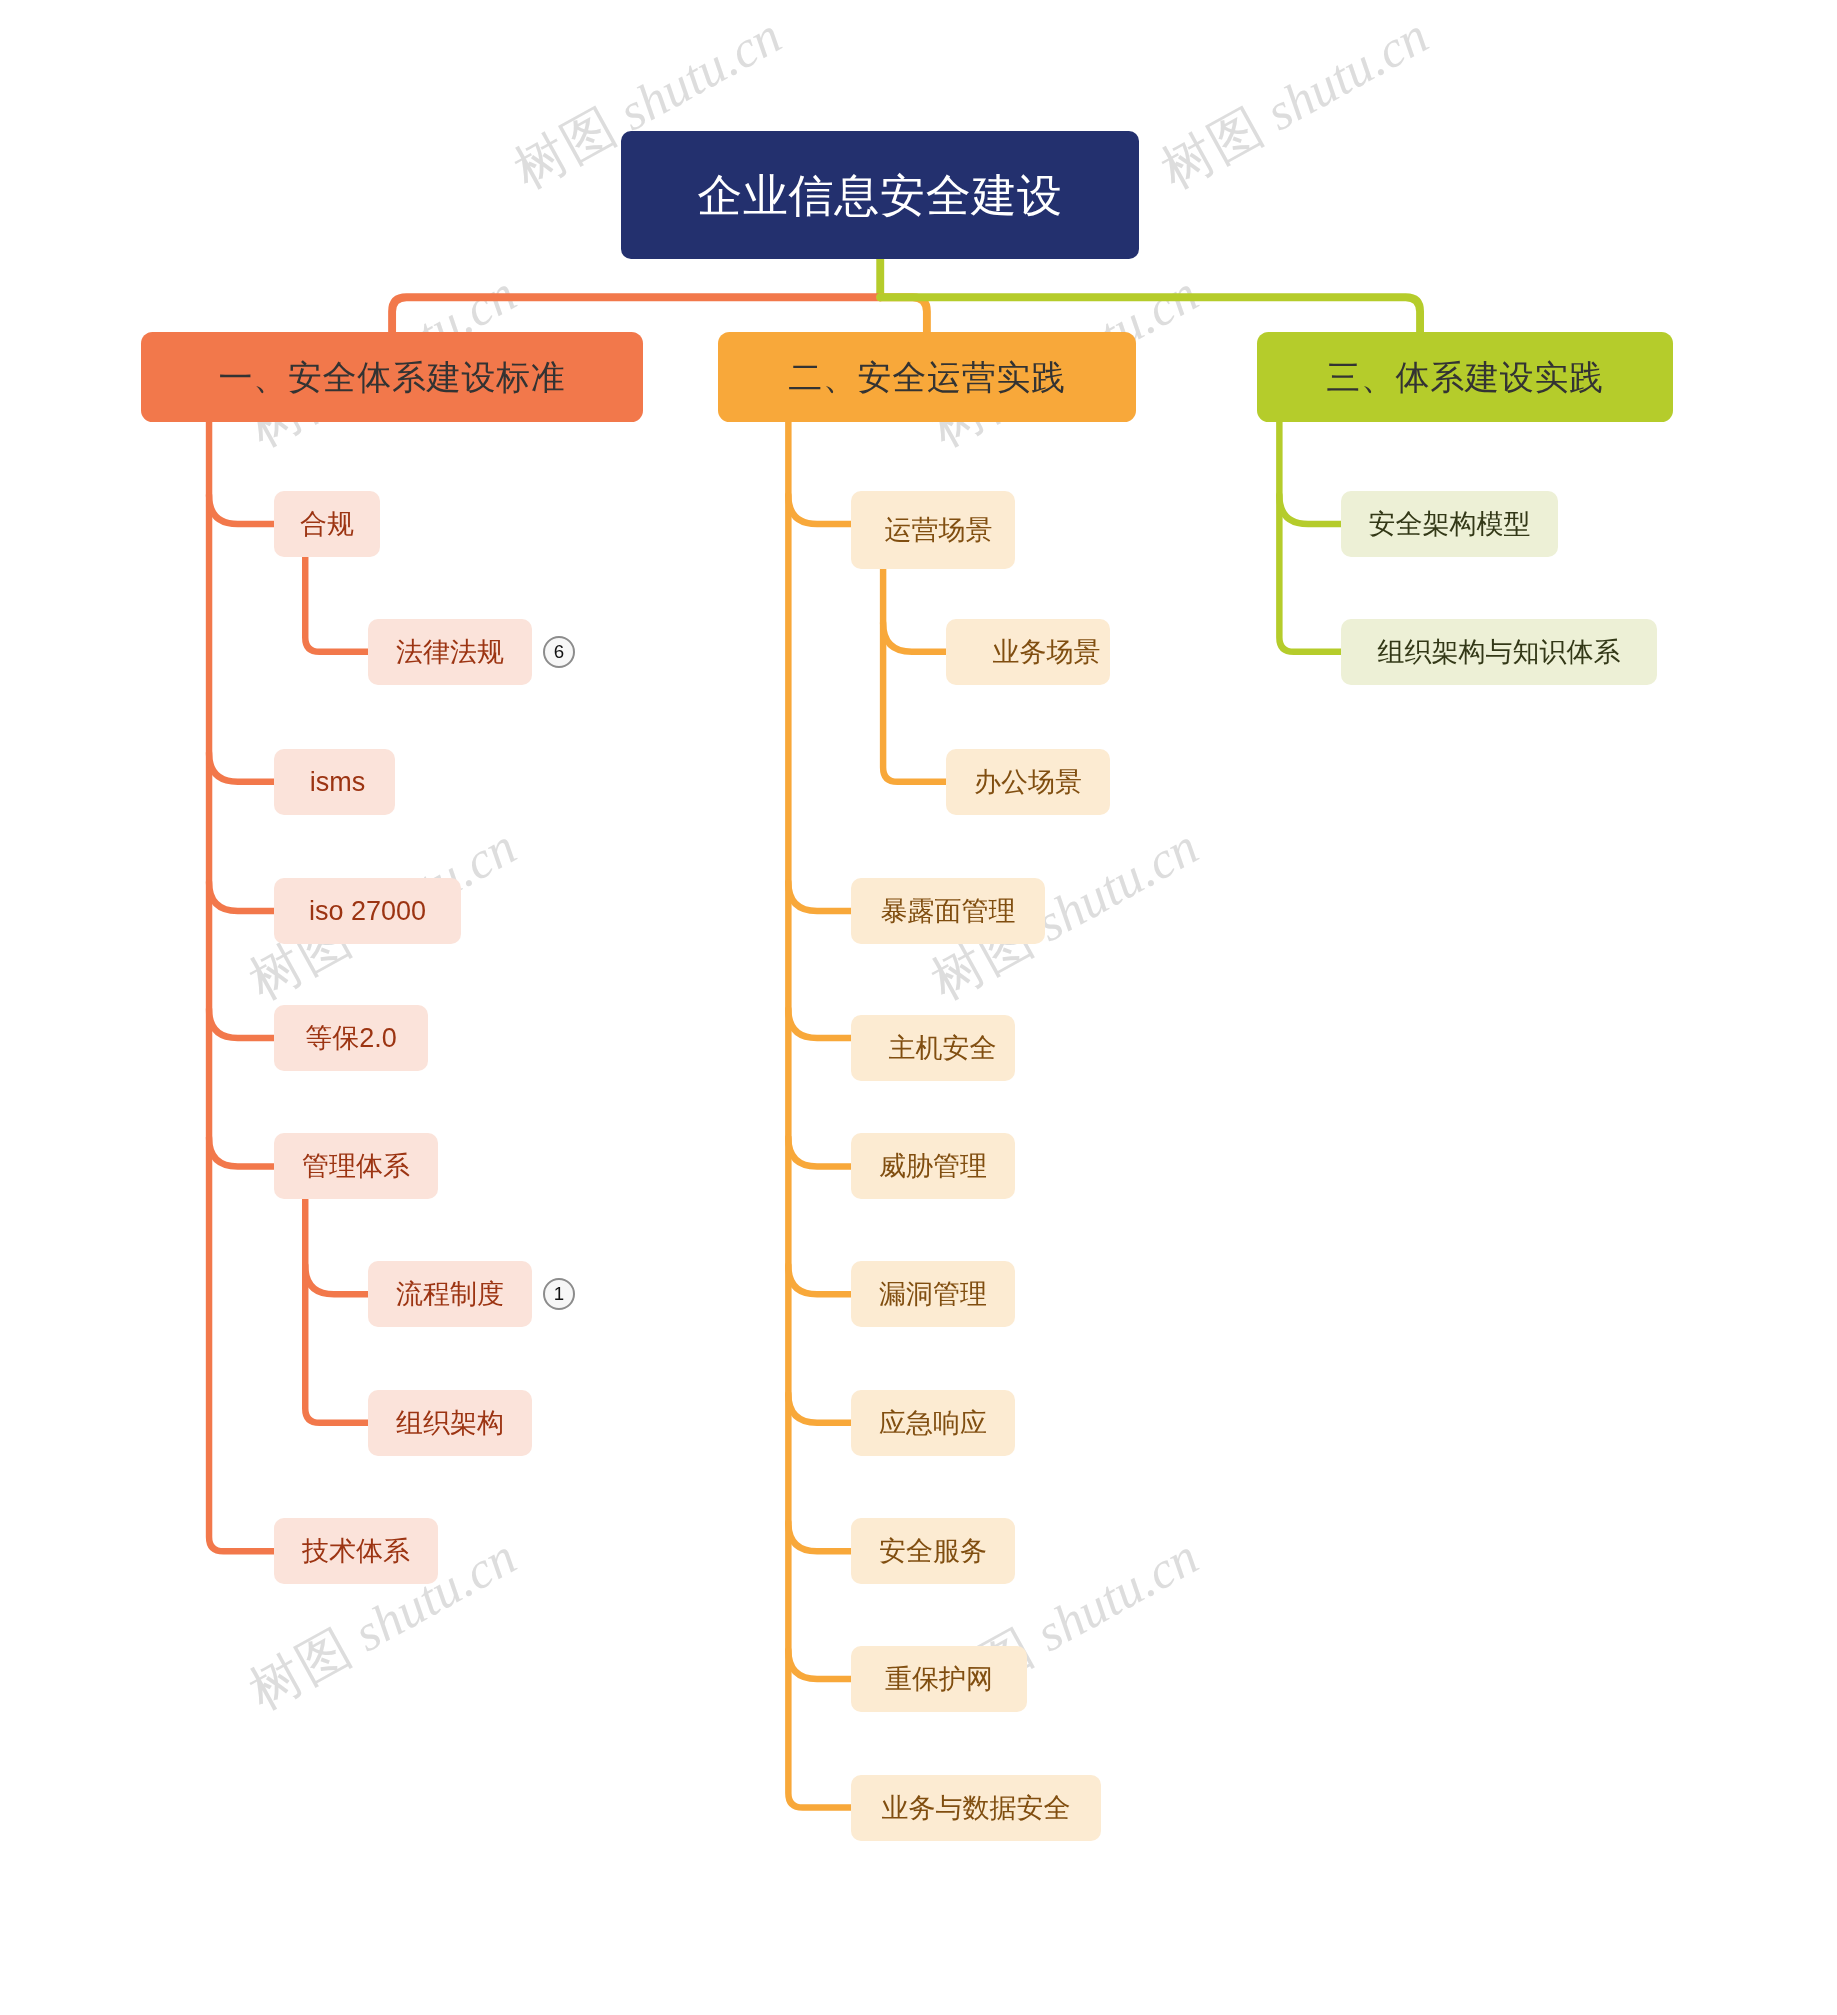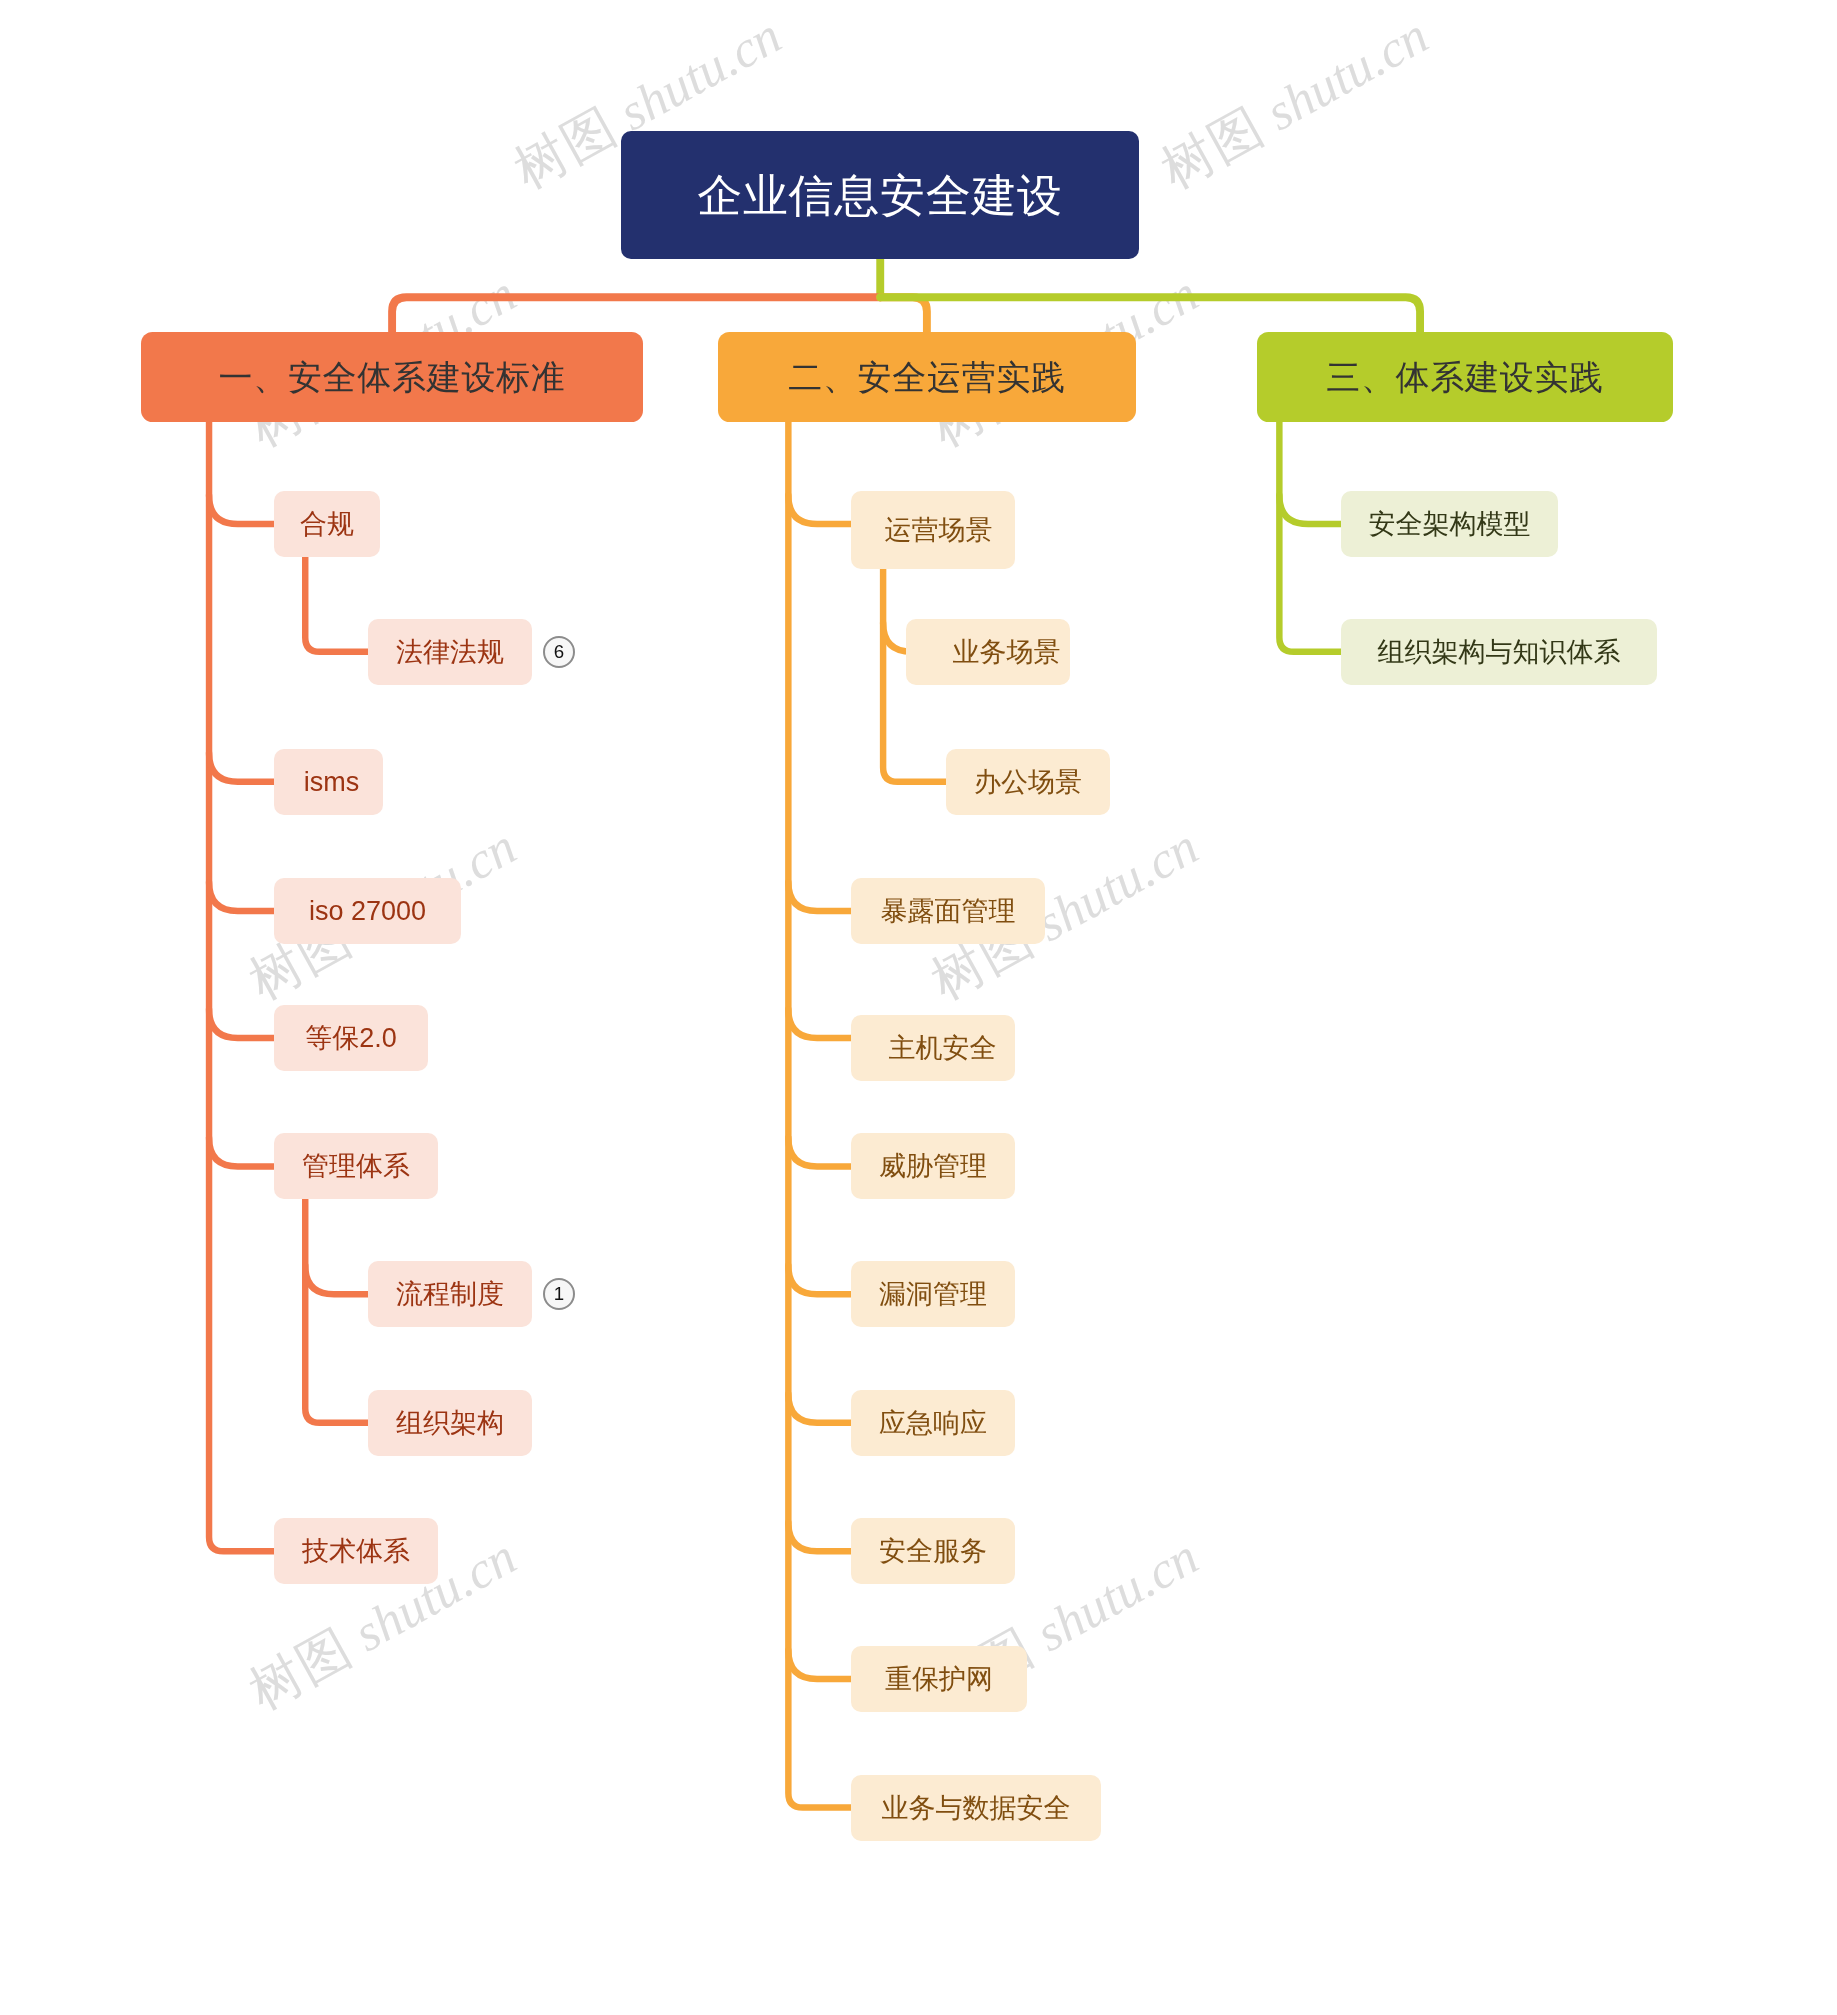--- a/index.html
+++ b/index.html
@@ -190,30 +190,30 @@
   <div id="nodes">
 
     <div class="node node-root" style="left: 621px; top: 131px; width: 518px; height: 128px;">企业信息安全建设</div>
 
     <div class="node node-b1" style="left: 141px; top: 332px; width: 502px; height: 90px;">一、安全体系建设标准</div>
     <div class="node node-b2" style="left: 718px; top: 332px; width: 418px; height: 90px;">二、安全运营实践</div>
     <div class="node node-b3" style="left: 1212px; top: 332px; width: 416px; height: 90px;">三、体系建设实践</div>
 
     <div class="node node-leaf1" style="left: 274px; top: 491px; width: 106px; height: 66px;">合规</div>
     <div class="node node-leaf1" style="left: 368px; top: 619px; width: 164px; height: 66px;">法律法规</div>
-    <div class="node node-leaf1" style="left: 274px; top: 749px; width: 109px; height: 66px; padding-left: 6px;">isms</div>
+    <div class="node node-leaf1" style="left: 274px; top: 749px; width: 121px; height: 66px; padding-left: 6px;">isms</div>
     <div class="node node-leaf1" style="left: 274px; top: 878px; width: 187px; height: 66px;">iso 27000</div>
     <div class="node node-leaf1" style="left: 274px; top: 1005px; width: 154px; height: 66px;">等保2.0</div>
     <div class="node node-leaf1" style="left: 274px; top: 1133px; width: 164px; height: 66px;">管理体系</div>
     <div class="node node-leaf1" style="left: 368px; top: 1261px; width: 164px; height: 66px;">流程制度</div>
     <div class="node node-leaf1" style="left: 368px; top: 1390px; width: 164px; height: 66px;">组织架构</div>
     <div class="node node-leaf1" style="left: 274px; top: 1518px; width: 164px; height: 66px;">技术体系</div>
 
     <div class="node node-leaf2" style="left: 851px; top: 491px; width: 164px; height: 78px; padding-left: 11px;">运营场景</div>
-    <div class="node node-leaf2" style="left: 906px; top: 619px; width: 164px; height: 66px; padding-left: 37px;">业务场景</div>
+    <div class="node node-leaf2" style="left: 946px; top: 619px; width: 164px; height: 66px; padding-left: 37px;">业务场景</div>
     <div class="node node-leaf2" style="left: 946px; top: 749px; width: 164px; height: 66px;">办公场景</div>
     <div class="node node-leaf2" style="left: 851px; top: 878px; width: 194px; height: 66px;">暴露面管理</div>
     <div class="node node-leaf2" style="left: 851px; top: 1015px; width: 164px; height: 66px; padding-left: 19px;">主机安全</div>
     <div class="node node-leaf2" style="left: 851px; top: 1133px; width: 164px; height: 66px;">威胁管理</div>
     <div class="node node-leaf2" style="left: 851px; top: 1261px; width: 164px; height: 66px;">漏洞管理</div>
     <div class="node node-leaf2" style="left: 851px; top: 1390px; width: 164px; height: 66px;">应急响应</div>
     <div class="node node-leaf2" style="left: 851px; top: 1518px; width: 164px; height: 66px;">安全服务</div>
     <div class="node node-leaf2" style="left: 851px; top: 1646px; width: 176px; height: 66px;">重保护网</div>
     <div class="node node-leaf2" style="left: 851px; top: 1775px; width: 250px; height: 66px;">业务与数据安全</div>
 

